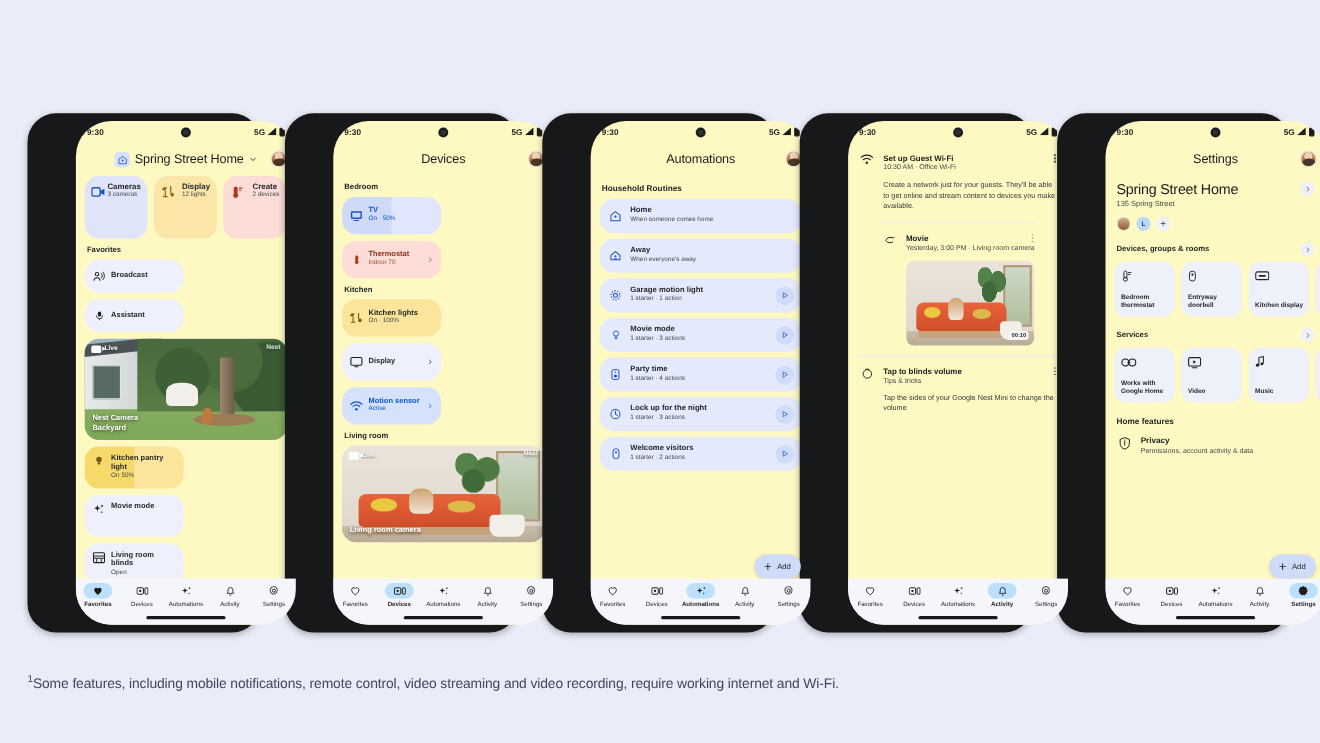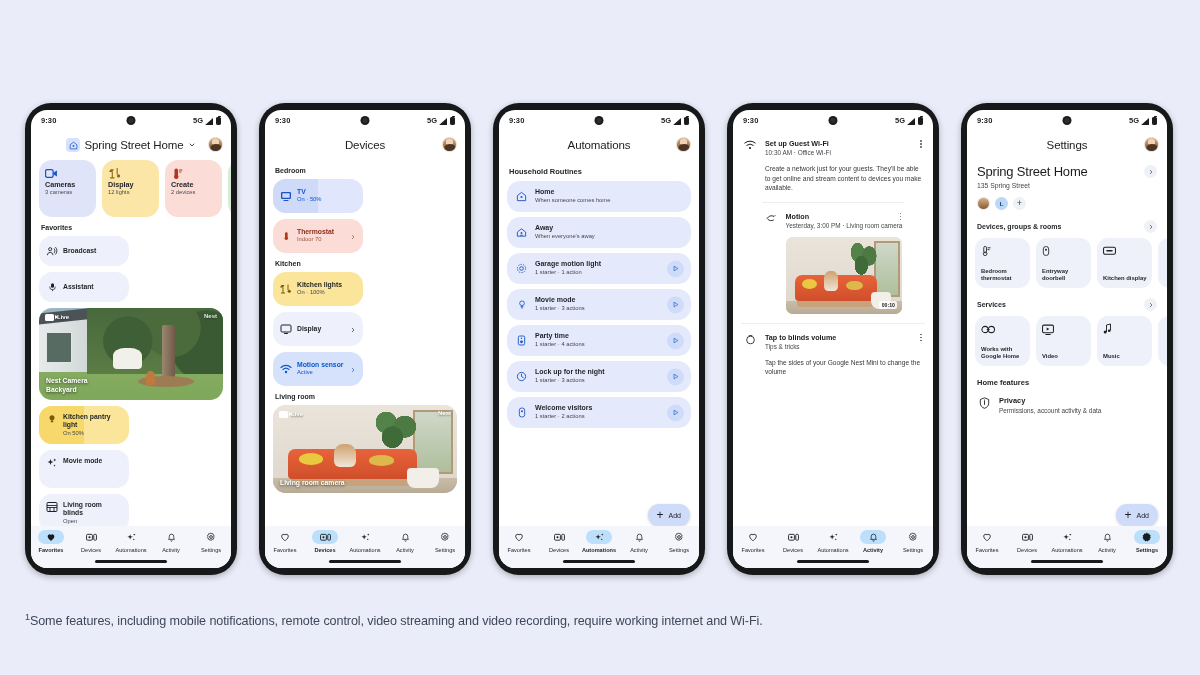--- a/index.html
+++ b/index.html
@@ -18,41 +18,41 @@
     width: 212px;
     height: 472px;
     background: #17181a;
     border-radius: 26px;
     padding: 7px 6px;
     box-shadow: 0 2px 6px rgba(0,0,0,.28);
   }
   .screen {
     position: relative;
     width: 100%; height: 100%;
-    background: #ffffff;
-    border-radius: 16px;
+    background: #fef9c3;
+    border-radius: 32px;
     overflow: hidden;
-    display: flex; flex-direction: column;
+    display: flex; flex-direction: column; margin-left: 38px;
   }
   .p1 { left: 25px; }
   .p2 { left: 259px; }
   .p3 { left: 493px; }
   .p4 { left: 727px; }
   .p5 { left: 961px; }
 
   
   .status {
     height: 20px; flex: none;
     display: flex; align-items: center; justify-content: space-between;
     padding: 0 10px;
     font-size: 7.5px; font-weight: bold; color: #1b1c1e;
     position: relative;
   }
   .status .time { letter-spacing: .1px; }
-  .status .right { display: flex; align-items: flex-end; gap: 2px; }
+  .status .right { display: flex; align-items: flex-start; gap: 2px; }
   .cam-dot {
     position: absolute; left: 50%; top: 6px; transform: translateX(-50%);
     width: 9px; height: 9px; border-radius: 50%; background: #1b1c1e;
   }
   .cam-dot::after {
     content:""; position:absolute; left:2.2px; top:2.2px;
     width:4.6px;height:4.6px;border-radius:50%;background:#2c2e33;
   }
   .sig { width: 9px; height: 7px; }
   .bat { width: 5px; height: 8px; border: 1.1px solid #1b1c1e; border-radius: 1.2px;
@@ -90,21 +90,21 @@
 
   
   .content { flex: 1; overflow: hidden; position: relative; padding: 0 8px; }
   .sect-label { font-size: 7px; font-weight: bold; color: #232528; margin: 7px 0 5px 2px; }
   .sect-label.big { font-size: 7.5px; }
 
   
   .cat-row { display: flex; gap: 6px; }
   .cat {
     width: 57px; height: 57px; border-radius: 13px; flex: none;
-    padding: 6px 6px 16px 6px; display:flex; flex-direction:column; justify-content:space-between;
+    padding: 6px 6px 16px 6px; display:flex; justify-content:space-between;
   }
   .cat .ico { height: 17px; display:flex; align-items:center; }
   .cat .nm { font-size: 7.2px; font-weight: bold; color:#1f2124; line-height:1.1; }
   .cat .sub { font-size: 5.8px; color:#4a4d52; margin-bottom: 6px; line-height:1.1; }
   .cat-blue { background:#dfe4f8; }
   .cat-yellow { background:#fbe6a8; }
   .cat-pink { background:#fbdcd6; }
   .cat-green { background:#d6ecd4; }
 
   
@@ -930,21 +930,21 @@
           </div>
 
           <div class="feed-item">
             <div class="feed-head">
               <span class="fico">
                   <svg width="12" height="11" viewBox="0 0 24 22">
                     <path d="M4 11c3-5 9-7 14-4l2-2M6 13c3 3 8 3 11 1" fill="none" stroke="#1b1c1e" stroke-width="1.8" stroke-linecap="round"></path>
                   </svg>
                 </span>
               <div>
-                <div class="feed-title">Motion</div>
+                <div class="feed-title">Movie</div>
                 <div class="feed-meta">Yesterday, 3:00 PM · Living room camera</div>
               </div>
             </div>
             <div class="feed-thumb scene-lr">
               <div class="wall"></div>
               <div class="window"></div>
               <div class="plant"></div>
               <div class="floor"></div>
               <div class="legs"></div>
               <div class="couch"></div>

